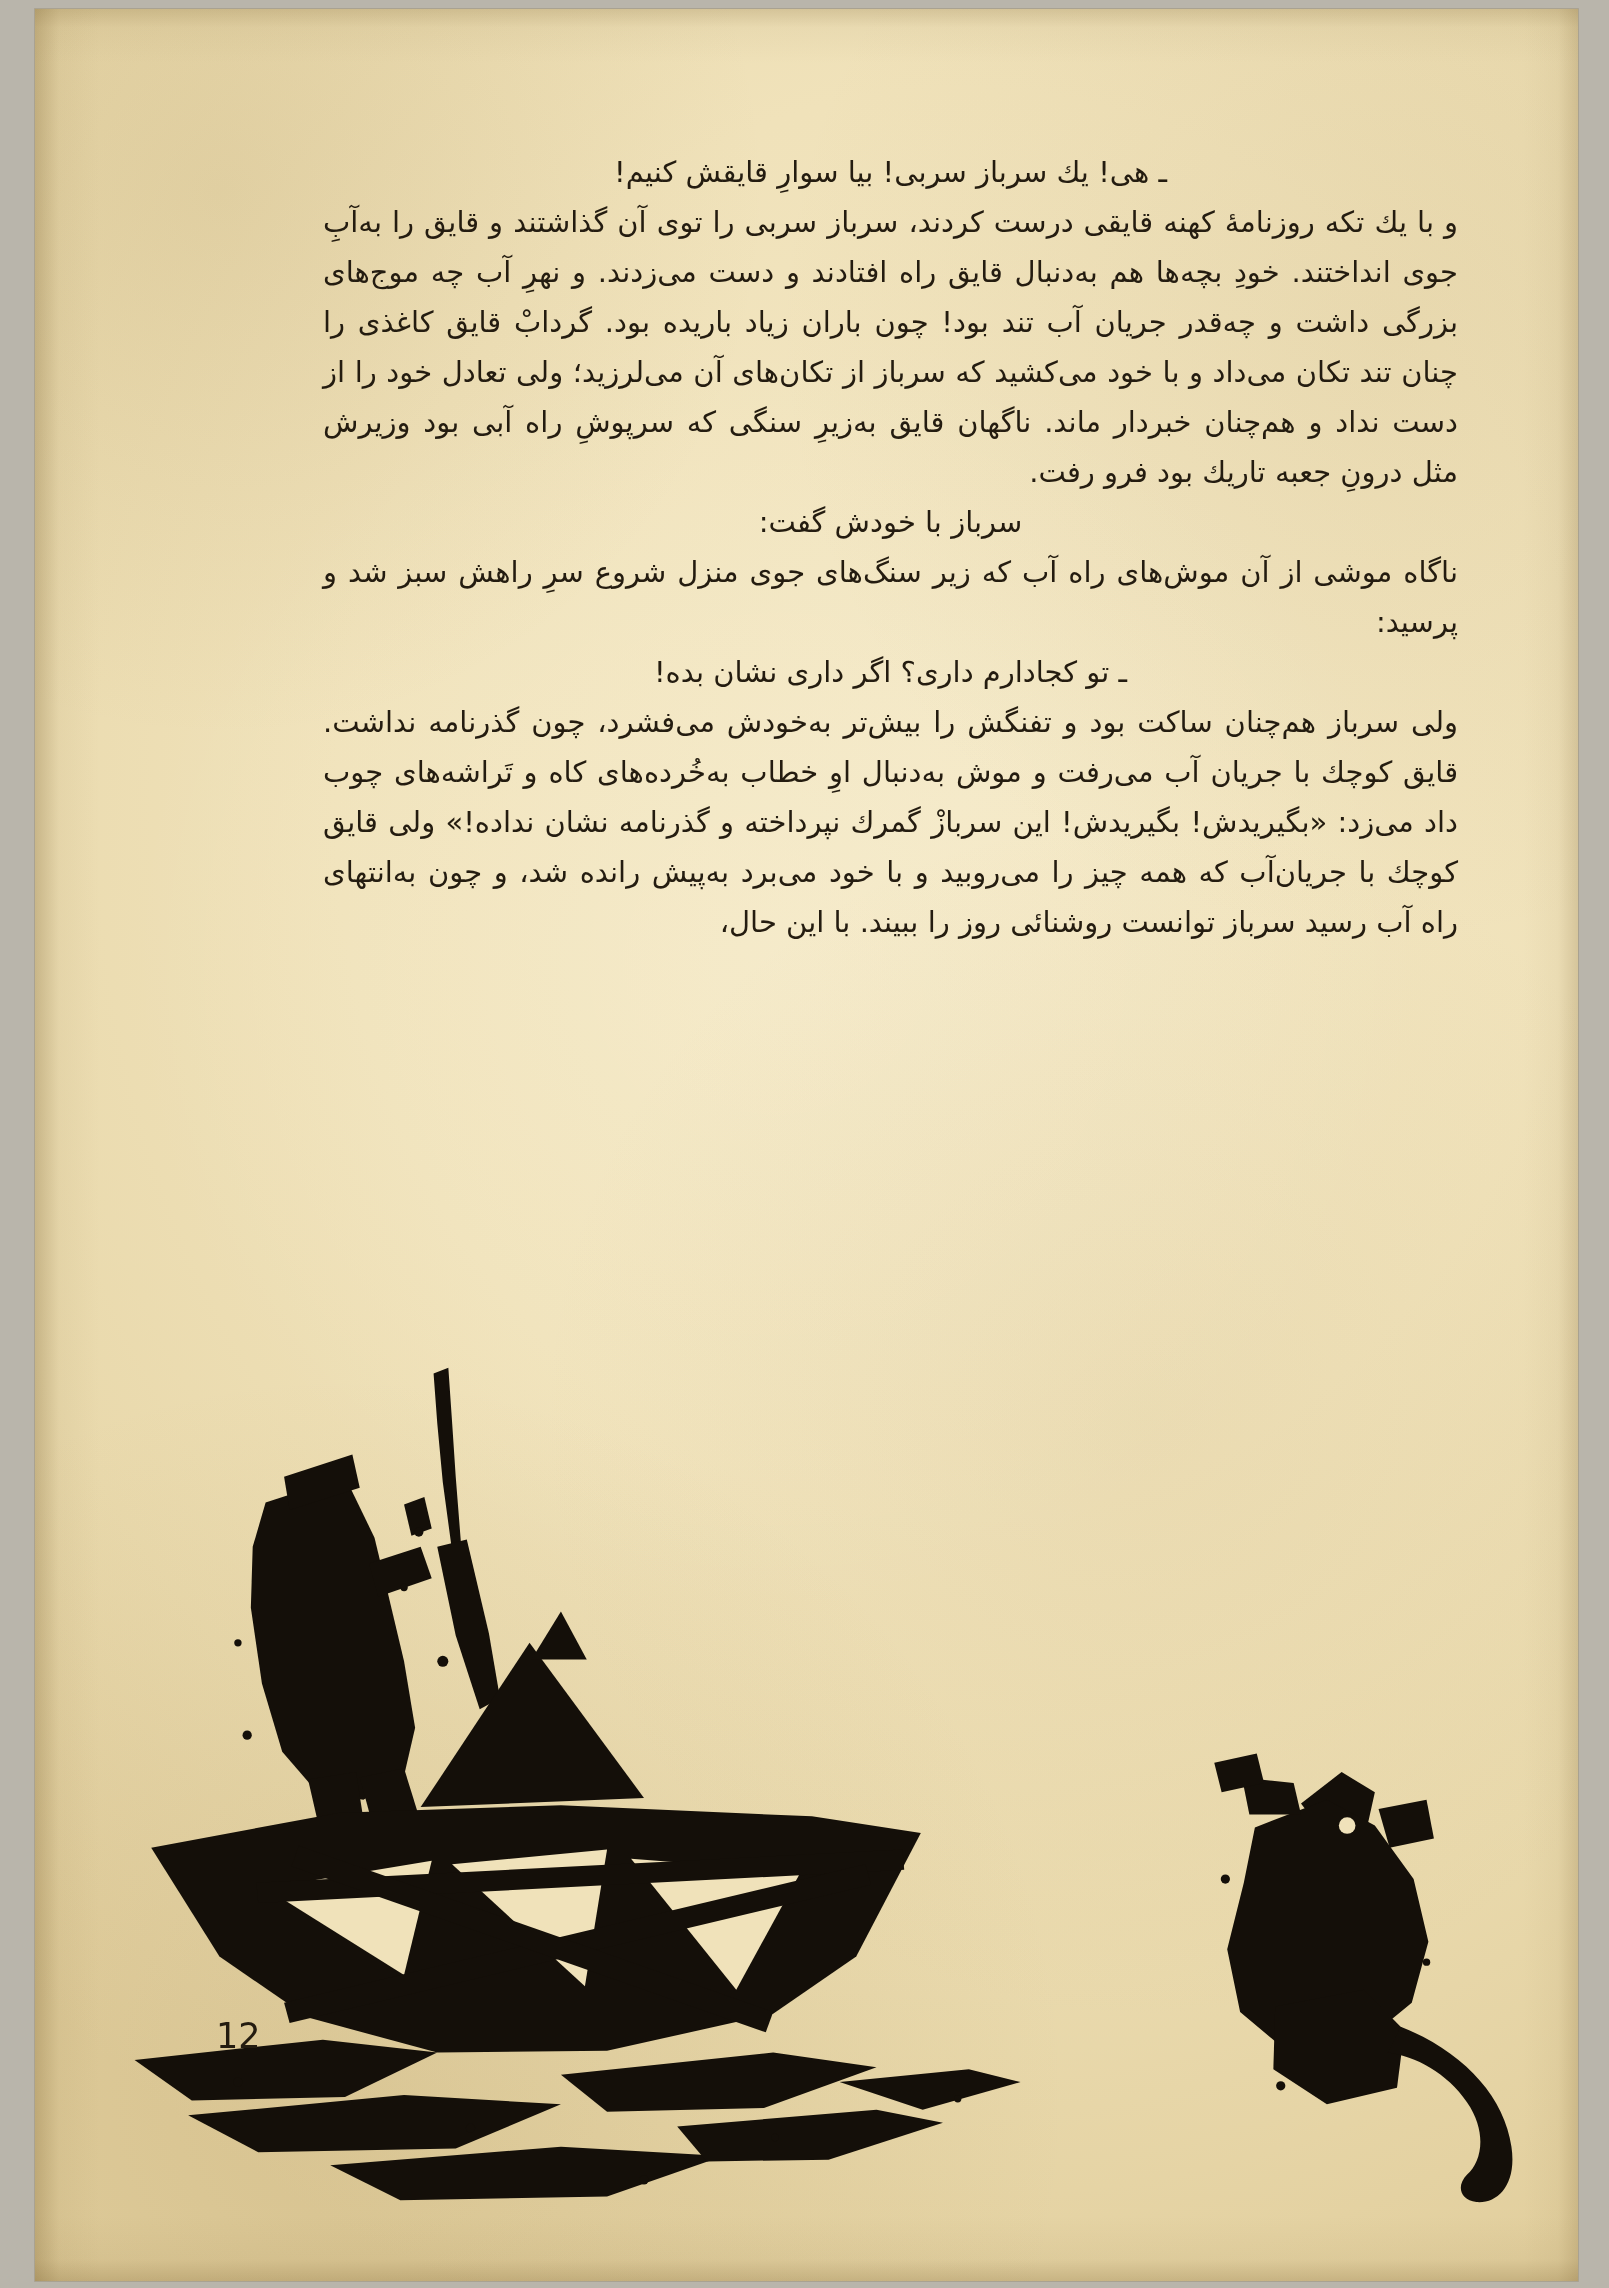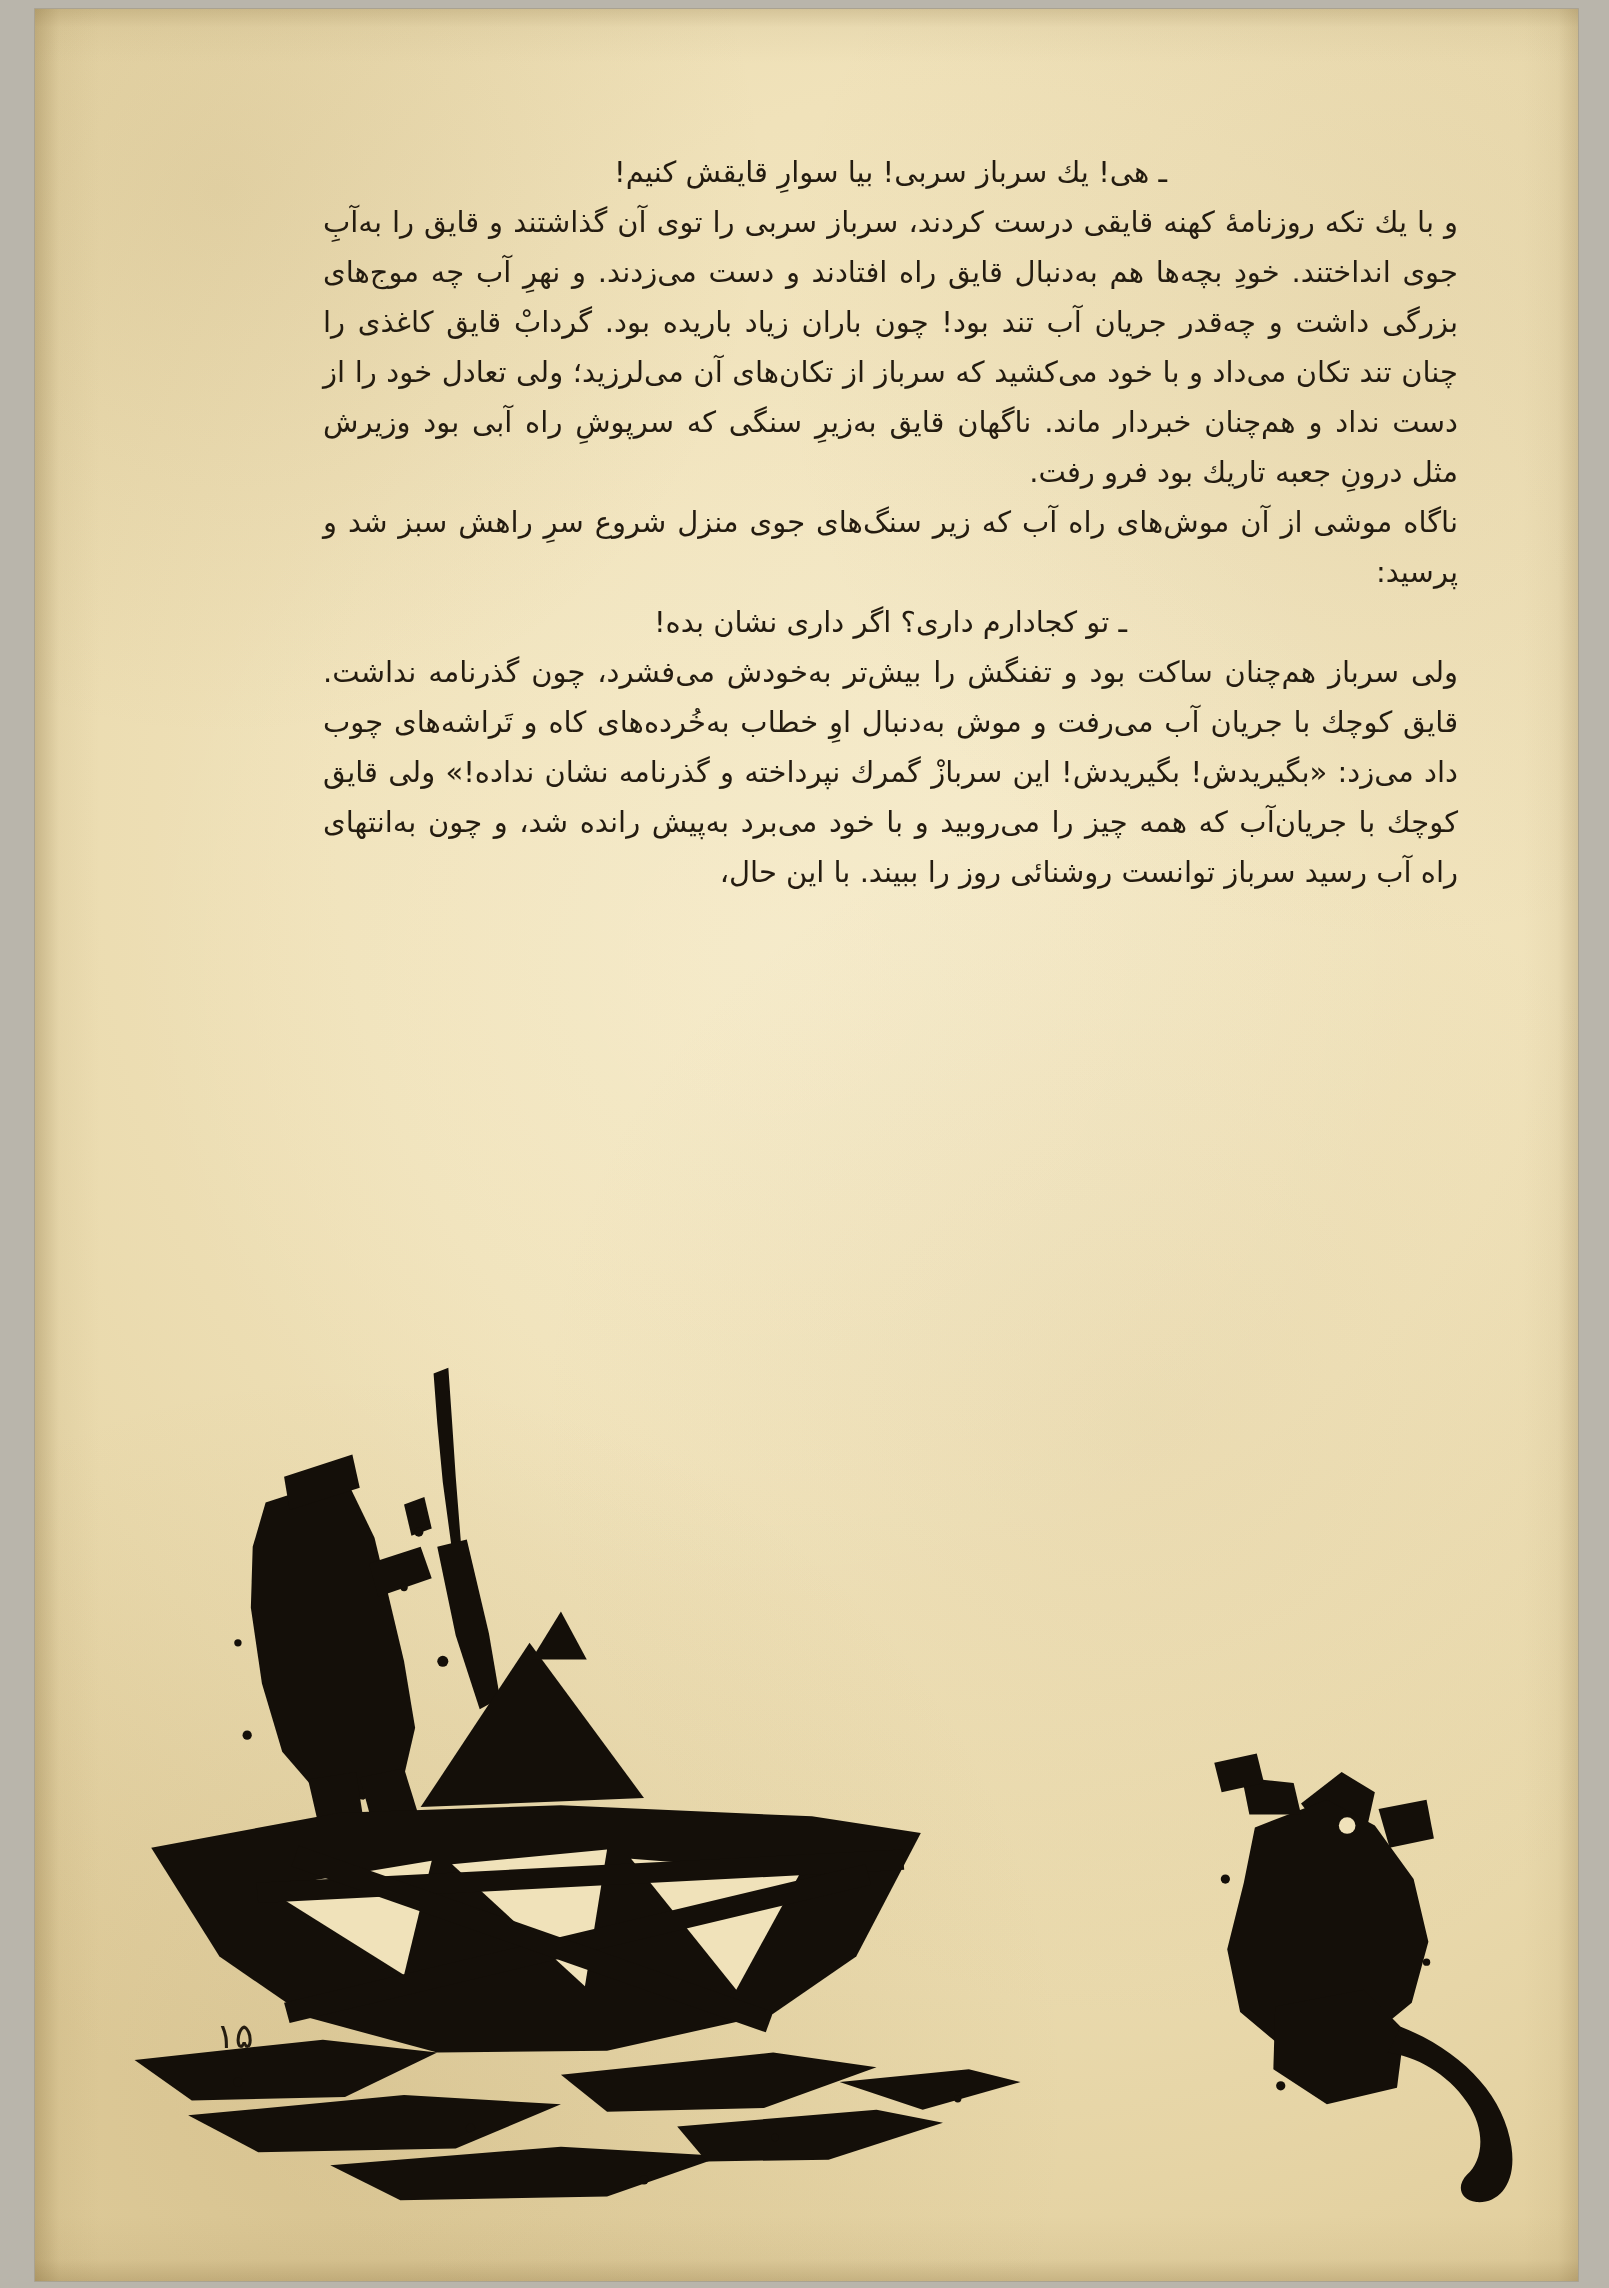--- a/index.html
+++ b/index.html
@@ -104,26 +104,27 @@
   .ink { fill: #140f09; }
 </style>
 </head>
 <body>
 
 <div id="page-sheet">
 
   <div id="text-block">
     <p class="dialog">ـ هی! یك سرباز سربی! بیا سوارِ قایقش کنیم!</p>
     <p class="indent">و با یك تکه روزنامهٔ کهنه قایقی درست کردند، سرباز سربی را توی آن گذاشتند و قایق را به‌آبِ جوی انداختند. خودِ بچه‌ها هم به‌دنبال قایق راه افتادند و دست می‌زدند. و نهرِ آب چه موج‌های بزرگی داشت و چه‌قدر جریان آب تند بود! چون باران زیاد باریده بود. گردابْ قایق کاغذی را چنان تند تکان می‌داد و با خود می‌کشید که سرباز از تکان‌های آن می‌لرزید؛ ولی تعادل خود را از دست نداد و هم‌چنان خبردار ماند. ناگهان قایق به‌زیرِ سنگی که سرپوشِ راه آبی بود وزیرش مثل درونِ جعبه تاریك بود فرو رفت.</p>
+    <p class="dialog">سرباز با خودش گفت:</p>
     <p class="indent">ناگاه موشی از آن موش‌های راه آب که زیر سنگ‌های جوی منزل شروع سرِ راهش سبز شد و پرسید:</p>
     <p class="dialog">ـ تو کجادارم داری؟ اگر داری نشان بده!</p>
     <p class="indent">ولی سرباز هم‌چنان ساکت بود و تفنگش را بیش‌تر به‌خودش می‌فشرد، چون گذرنامه نداشت. قایق کوچك با جریان آب می‌رفت و موش به‌دنبال اوِ خطاب به‌خُرده‌های کاه و تَراشه‌های چوب داد می‌زد: «بگیریدش! بگیریدش! این سربازْ گمرك نپرداخته و گذرنامه نشان نداده!» ولی قایق کوچك با جریان‌آب که همه چیز را می‌روبید و با خود می‌برد به‌پیش رانده شد، و چون به‌انتهای راه آب رسید سرباز توانست روشنائی روز را ببیند. با این حال،</p>
   </div>
 
-  <div id="page-number">۱۵</div>
+  <div id="page-number">12</div>
 
   <div id="illustration">
     <svg viewBox="0 0 1560 920" width="1440" height="849" xmlns="http://www.w3.org/2000/svg" aria-hidden="true">
       <g class="ink">
 
         <path d="M332 8 L348 2 L352 60 L356 120 L362 196 L352 200 L342 126 L336 62 Z"></path>
         <path d="M336 196 L368 188 L392 290 L404 360 L382 372 L356 292 Z"></path>
         <path d="M300 150 L322 142 L330 176 L308 184 Z"></path>
 
         <path d="M150 148 L236 120 L268 186 L282 244 L300 320 L312 392 L300 444

